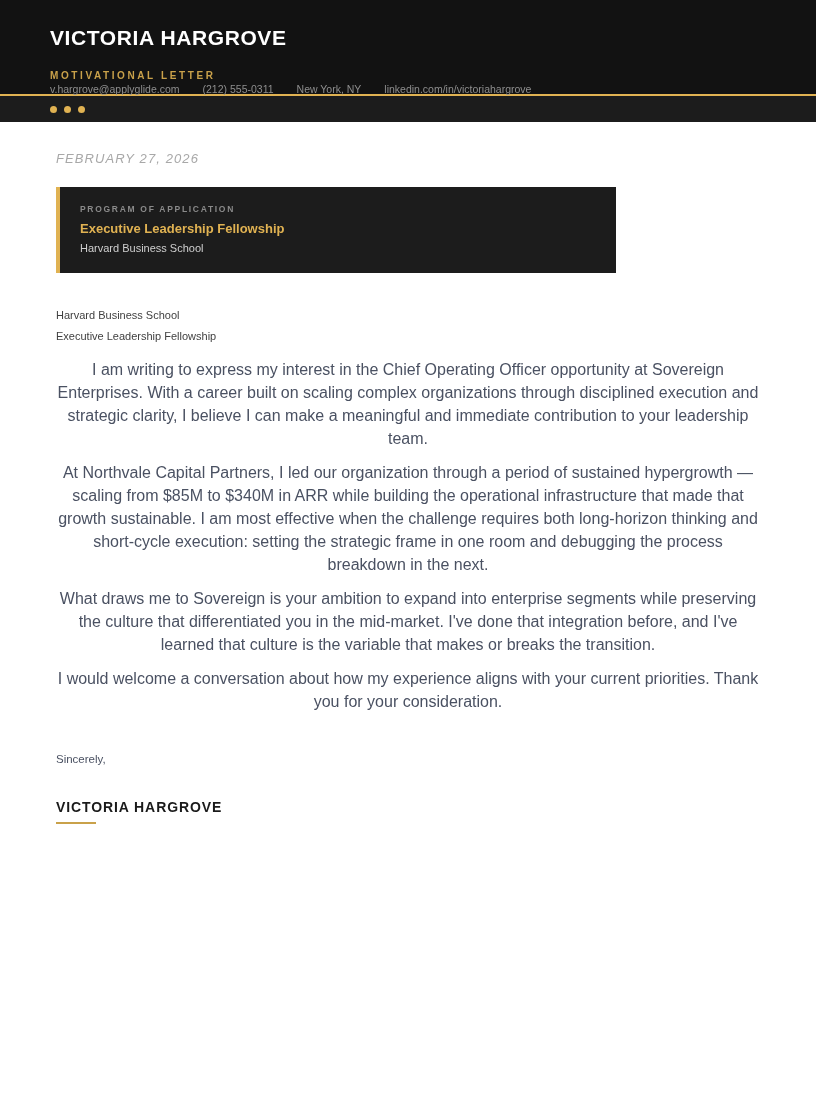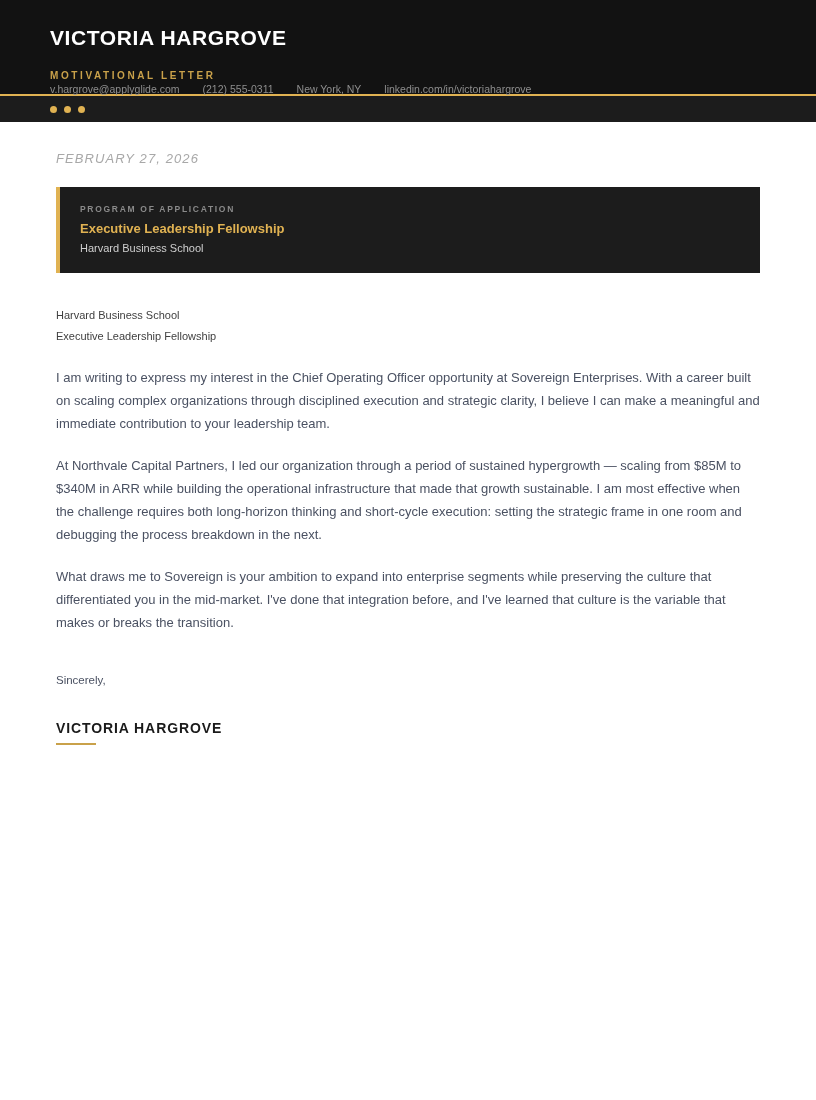--- a/index.html
+++ b/index.html
@@ -80,21 +80,21 @@
     margin-top: 29px;
     font-style: italic;
   }
 
   .program-box {
     margin-top: 21px;
     background: #1c1c1c;
     border-left: 4px solid #e0b252;
     padding: 17px 20px 19px 20px;
     box-sizing: border-box;
-    width: 704px;
+    width: 560px;
   }
   .program-label {
     color: #8a8a8a;
     font-size: 8.5px;
     letter-spacing: 1.7px;
     font-weight: bold;
   }
   .program-title {
     color: #e0b252;
     font-size: 13px;
@@ -121,25 +121,25 @@
   }
 
   .salutation {
     margin-top: 28px;
     font-size: 11.5px;
     font-weight: bold;
     color: #1a1a1a;
   }
 
   .para {
-    margin-top: 19px;
-    font-size: 13px;
+    margin-top: 11px;
+    font-size: 16px;
     line-height: 23px;
     color: #4a5162;
-    text-align: left;
+    text-align: center;
   }
 
   .signoff {
     margin-top: 40px;
     font-size: 11.5px;
     color: #4a5162;
   }
 
   .signature {
     margin-top: 34px;
@@ -191,20 +191,21 @@
 
   <div class="recipient">
     <div class="recipient-line">Harvard Business School</div>
     <div class="recipient-line">Executive Leadership Fellowship</div>
   </div>
 
 
   <div class="para">I am writing to express my interest in the Chief Operating Officer opportunity at Sovereign Enterprises. With a career built on scaling complex organizations through disciplined execution and strategic clarity, I believe I can make a meaningful and immediate contribution to your leadership team.</div>
   <div class="para">At Northvale Capital Partners, I led our organization through a period of sustained hypergrowth — scaling from $85M to $340M in ARR while building the operational infrastructure that made that growth sustainable. I am most effective when the challenge requires both long-horizon thinking and short-cycle execution: setting the strategic frame in one room and debugging the process breakdown in the next.</div>
   <div class="para">What draws me to Sovereign is your ambition to expand into enterprise segments while preserving the culture that differentiated you in the mid-market. I've done that integration before, and I've learned that culture is the variable that makes or breaks the transition.</div>
+  <div class="para">I would welcome a conversation about how my experience aligns with your current priorities. Thank you for your consideration.</div>
 
   <div class="signoff">Sincerely,</div>
 
   <div class="signature">
     <div class="signature-name">VICTORIA HARGROVE</div>
     <div class="signature-rule"></div>
   </div>
 
 </div>
 

